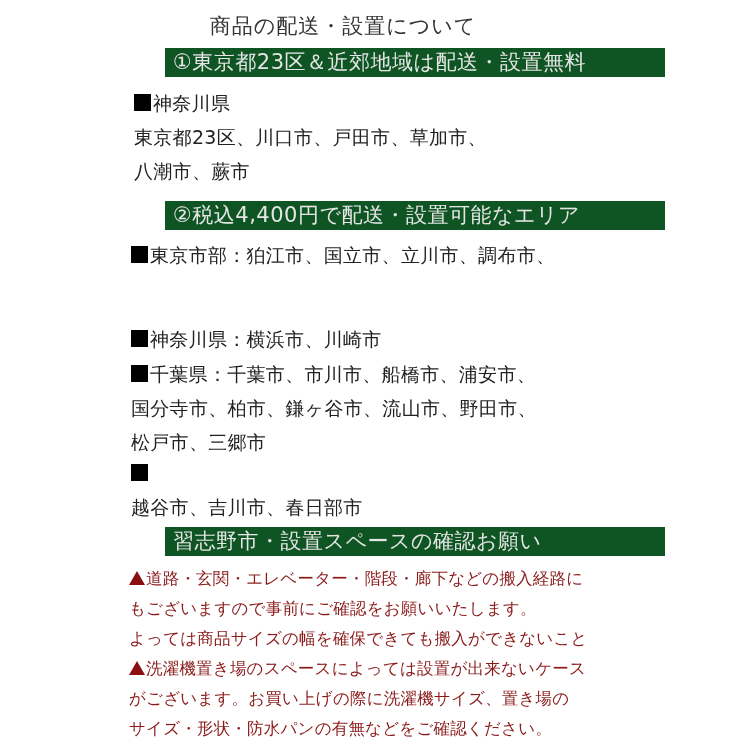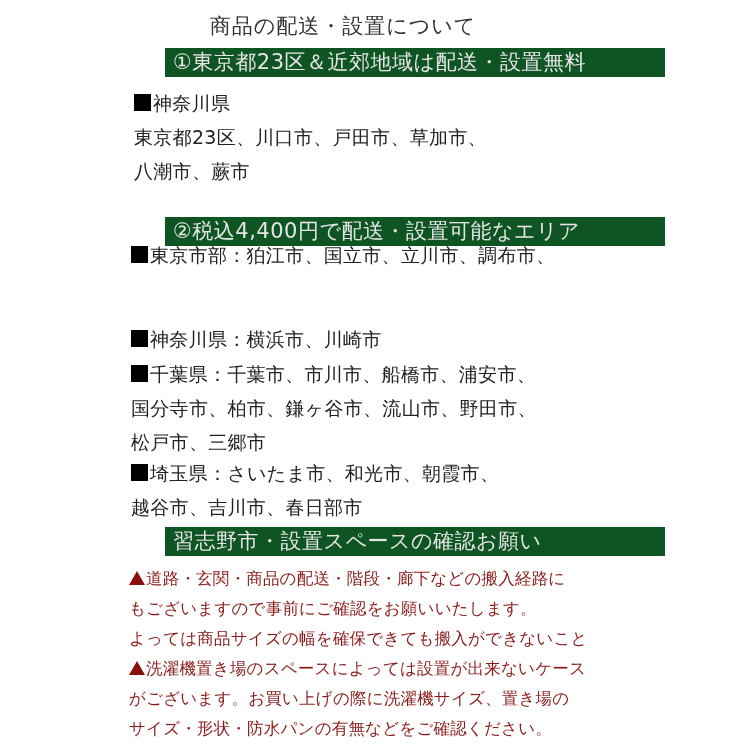--- a/index.html
+++ b/index.html
@@ -91,21 +91,21 @@
 <div class="section-header" style="top:48px;">①東京都23区＆近郊地域は配送・設置無料</div>
 
 <div class="text-block" style="top:86px;">
   <span class="line">
     <span class="square-bullet"></span><span>神奈川県</span>
   </span>
   <span class="line">東京都23区、川口市、戸田市、草加市、</span>
   <span class="line">八潮市、蕨市</span>
 </div>
 
-<div class="section-header" style="top:217px;">②税込4,400円で配送・設置可能なエリア</div>
+<div class="section-header" style="top:201px;">②税込4,400円で配送・設置可能なエリア</div>
 
 <div class="text-block tight" style="top:238px;text-align:center;">
   <span class="line">
     <span class="square-bullet"></span><span>東京市部：狛江市、国立市、立川市、調布市、</span>
   </span>
 </div>
 
 <div class="text-block tight" style="top:322px;">
   <span class="line">
     <span class="square-bullet"></span><span>神奈川県：横浜市、川崎市</span>
@@ -115,30 +115,30 @@
 <div class="text-block tight" style="top:357px;">
   <span class="line">
     <span class="square-bullet"></span><span>千葉県：千葉市、市川市、船橋市、浦安市、</span>
   </span>
   <span class="line">国分寺市、柏市、鎌ヶ谷市、流山市、野田市、</span>
   <span class="line">松戸市、三郷市</span>
 </div>
 
 <div class="text-block tight" style="top:456px;">
   <span class="line">
-    <span class="square-bullet"></span><span>埼玉県：さいたま市、和光市、朝霞市、</span>
+    <span class="square-bullet"></span>
   </span>
   <span class="line">越谷市、吉川市、春日部市</span>
 </div>
 
 <div class="section-header" style="top:527px;">習志野市・設置スペースの確認お願い</div>
 
 <div class="notice-block" style="top:564px;">
   <span class="line">
-    <span class="triangle-bullet"></span><span>道路・玄関・商品の配送・階段・廊下などの搬入経路に</span>
+    <span class="triangle-bullet"></span><span>道路・玄関・エレベーター・階段・廊下などの搬入経路に</span>
   </span>
   <span class="line">もございますので事前にご確認をお願いいたします。</span>
   <span class="line">よっては商品サイズの幅を確保できても搬入ができないこと</span>
 </div>
 
 <div class="notice-block" style="top:654px;">
   <span class="line">
     <span class="triangle-bullet"></span><span>洗濯機置き場のスペースによっては設置が出来ないケース</span>
   </span>
   <span class="line">がございます。お買い上げの際に洗濯機サイズ、置き場の</span>

